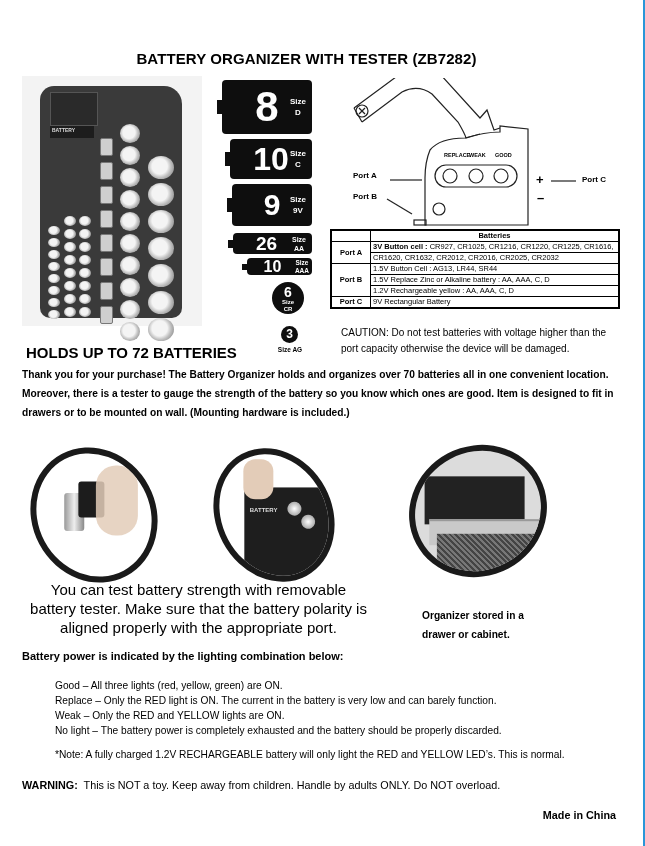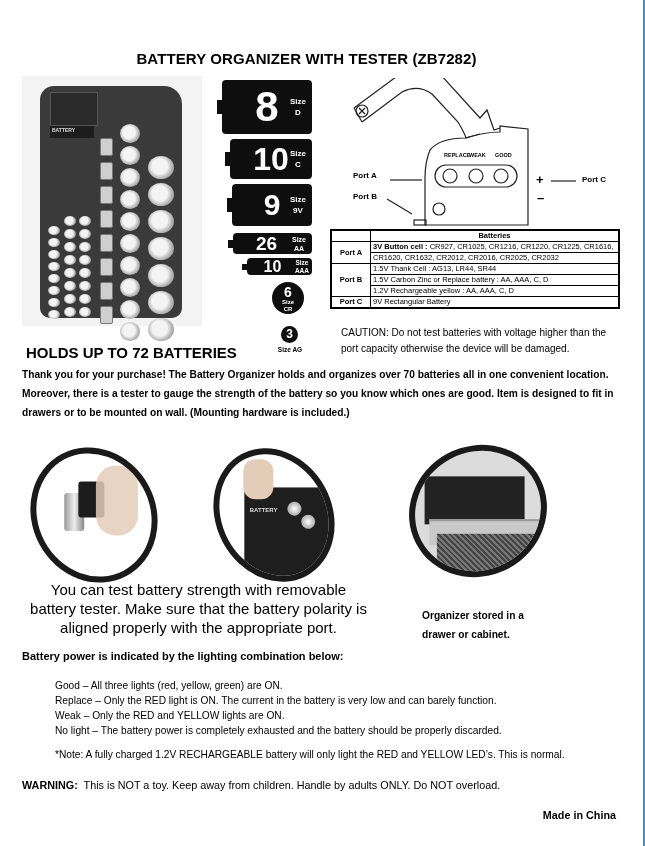--- a/index.html
+++ b/index.html
@@ -212,24 +212,24 @@
   </tr>
   <tr>
     <td class="port" rowspan="2">Port A</td>
     <td><b>3V Button cell : </b><span>CR927, CR1025, CR1216, CR1220, CR1225, CR1616,</span></td>
   </tr>
   <tr>
         <td>CR1620, CR1632, CR2012, CR2016, CR2025, CR2032</td>
       </tr>
   <tr>
     <td class="port" rowspan="3">Port B</td>
-    <td>1.5V Thank Cell : AG13, LR44, SR44</td>
-  </tr>
-  <tr>
-        <td>1.5V Carbon Zinc or Replace battery : AA, AAA, C, D</td>
+    <td>1.5V Button Cell : AG13, LR44, SR44</td>
+  </tr>
+  <tr>
+        <td>1.5V Replace Zinc or Alkaline battery : AA, AAA, C, D</td>
       </tr>
   <tr>
         <td>1.2V Rechargeable yellow : AA, AAA, C, D</td>
       </tr>
   <tr>
     <td class="port">Port C</td>
     <td>9V Rectangular Battery</td>
   </tr>
 </tbody>
   </table>

